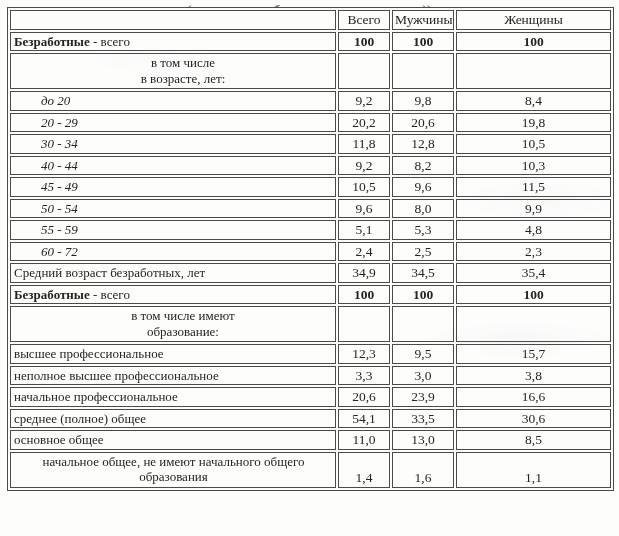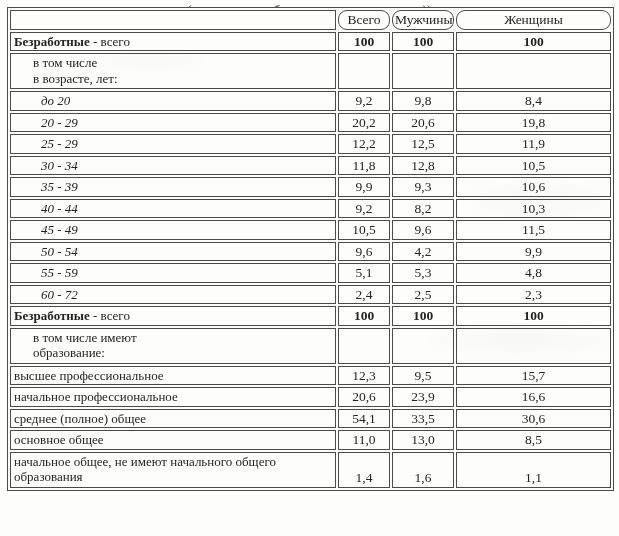--- a/index.html
+++ b/index.html
@@ -39,25 +39,25 @@
   }
   td,th{
     border:1px solid #4b4a48;
     font-size:13px;
     line-height:15.5px;
     padding:1px 2px;
     background:rgba(253,253,252,0.4);
     overflow:hidden;
     white-space:normal;
   }
-  th{font-weight:normal;text-align:center;font-size:13.5px;border-radius:9px;}
+  th{font-weight:normal;text-align:center;font-size:13.5px;}
   td.lbl{text-align:left;}
   td.val{text-align:center;font-size:13.5px;}
   tr.single td{height:15px;}
-  tr.dbl td{height:32px;vertical-align:top;}
+  tr.dbl td{height:32px;vertical-align:top;text-align:center;}
   tr.dbl td.val{vertical-align:top;}
   tr.vbottom td.val{vertical-align:bottom;}
   .bold{font-weight:bold;margin-top:36px;}
   .ind1{padding-left:22px;}
   .ind2{padding-left:30px;font-style:italic;}
   .ind0{padding-left:3px;}
   .lbl-line{display:block;}
 </style>
 </head>
 <body>
@@ -105,66 +105,60 @@
           <td class="val">9,8</td>
           <td class="val">8,4</td>
         </tr>
         <tr class="single">
           <td class="lbl ind2"><span>20 - 29</span></td>
           <td class="val">20,2</td>
           <td class="val">20,6</td>
           <td class="val">19,8</td>
         </tr>
         <tr class="single">
-          <td class="lbl ind2"><span>25 - 29</span></td>
-          <td class="val">12,2</td>
-          <td class="val">12,5</td>
-          <td class="val">11,9</td>
-        </tr>
-        <tr class="single">
           <td class="lbl ind2"><span>30 - 34</span></td>
           <td class="val">11,8</td>
           <td class="val">12,8</td>
           <td class="val">10,5</td>
         </tr>
         <tr class="single">
-          <td class="lbl ind2"><span>35 - 39</span></td>
-          <td class="val">9,9</td>
-          <td class="val">9,3</td>
-          <td class="val">10,6</td>
-        </tr>
-        <tr class="single">
           <td class="lbl ind2"><span>40 - 44</span></td>
           <td class="val">9,2</td>
           <td class="val">8,2</td>
           <td class="val">10,3</td>
         </tr>
         <tr class="single">
           <td class="lbl ind2"><span>45 - 49</span></td>
           <td class="val">10,5</td>
           <td class="val">9,6</td>
           <td class="val">11,5</td>
         </tr>
         <tr class="single">
           <td class="lbl ind2"><span>50 - 54</span></td>
           <td class="val">9,6</td>
-          <td class="val">4,2</td>
+          <td class="val">8,0</td>
           <td class="val">9,9</td>
         </tr>
         <tr class="single">
           <td class="lbl ind2"><span>55 - 59</span></td>
           <td class="val">5,1</td>
           <td class="val">5,3</td>
           <td class="val">4,8</td>
         </tr>
         <tr class="single">
           <td class="lbl ind2"><span>60 - 72</span></td>
           <td class="val">2,4</td>
           <td class="val">2,5</td>
           <td class="val">2,3</td>
+        </tr>
+        <tr class="single">
+          <td class="lbl ind0"><span>Средний возраст безработных, лет</span></td>
+          <td class="val">34,9</td>
+          <td class="val">34,5</td>
+          <td class="val">35,4</td>
         </tr>
         <tr class="single">
           <td class="lbl ind0"><span class="bold">Безработные</span><span> - всего</span></td>
           <td class="val bold">100</td>
           <td class="val bold">100</td>
           <td class="val bold">100</td>
         </tr>
         <tr class="dbl">
           <td class="lbl ind1">
             <span class="lbl-line">в том числе имеют</span>
@@ -172,20 +166,26 @@
           </td>
           <td class="val"></td>
           <td class="val"></td>
           <td class="val"></td>
         </tr>
         <tr class="single">
           <td class="lbl ind0"><span>высшее профессиональное</span></td>
           <td class="val">12,3</td>
           <td class="val">9,5</td>
           <td class="val">15,7</td>
+        </tr>
+        <tr class="single">
+          <td class="lbl ind0"><span>неполное высшее профессиональное</span></td>
+          <td class="val">3,3</td>
+          <td class="val">3,0</td>
+          <td class="val">3,8</td>
         </tr>
         <tr class="single">
           <td class="lbl ind0"><span>начальное профессиональное</span></td>
           <td class="val">20,6</td>
           <td class="val">23,9</td>
           <td class="val">16,6</td>
         </tr>
         <tr class="single">
           <td class="lbl ind0"><span>среднее (полное) общее</span></td>
           <td class="val">54,1</td>

